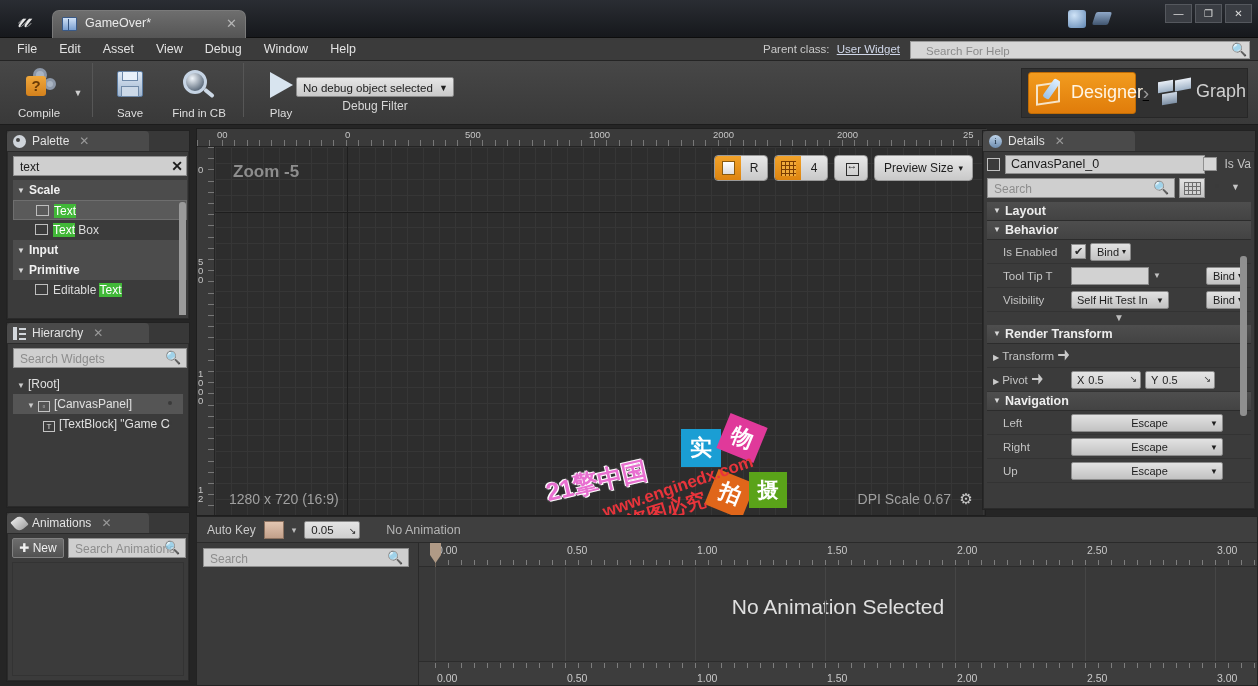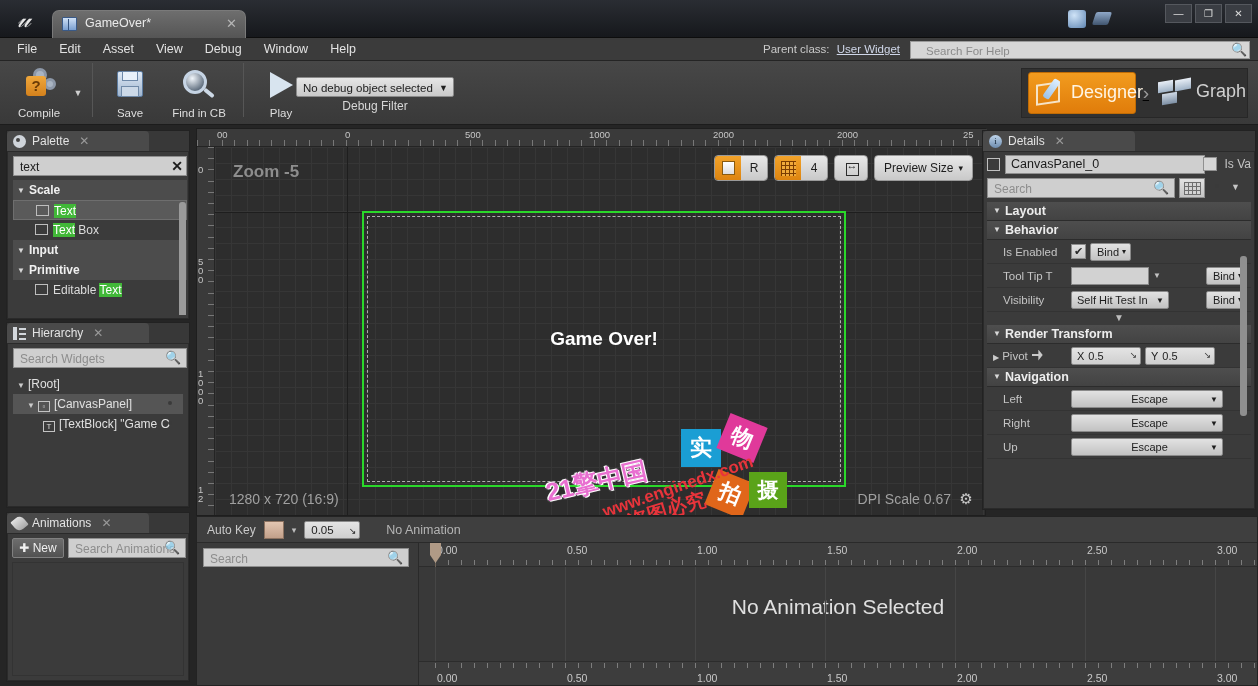--- a/index.html
+++ b/index.html
@@ -678,23 +678,20 @@
           <div class="tk" style="top: 358.4px;"></div>
           <div class="tk" style="top: 369.6px;"></div>
         </div>
     </div>
 
     <div class="canvas-area">
       <div class="axis-v"></div>
       <div class="axis-h"></div>
       <div class="zoom-label">Zoom -5</div>
 
-      <div class="preview-frame">
-        <div class="gameover">Game Over!</div>
-      </div>
 
       <div id="wm-layer">
           <div class="wm wm-sq" style="left: 466px; top: 282px; width: 40px; height: 38px; background: rgb(26, 158, 212); transform: rotate(0deg); font-size: 22px;">实</div>
           <div class="wm wm-sq" style="left: 507px; top: 272px; width: 40px; height: 38px; background: rgb(224, 57, 154); transform: rotate(22deg); font-size: 22px;">物</div>
           <div class="wm wm-sq" style="left: 495px; top: 328px; width: 40px; height: 38px; background: rgb(224, 102, 26); transform: rotate(22deg); font-size: 22px;">拍</div>
           <div class="wm wm-sq" style="left: 534px; top: 325px; width: 38px; height: 36px; background: rgb(90, 163, 25); transform: rotate(0deg); font-size: 21px;">摄</div>
           <div class="wm" style="left: 330px; top: 318px; color: rgb(232, 111, 208); font-size: 25px; transform: rotate(-13deg); text-shadow: rgb(255, 255, 255) 0px 0px 2px, rgb(255, 255, 255) 1px 1px 0px, rgb(255, 255, 255) -1px -1px 0px;">21擎中国</div>
           <div class="wm" style="left: 384px; top: 330px; color: rgb(232, 52, 59); font-size: 17px; transform: rotate(-19deg);">www.enginedx.com</div>
           <div class="wm" style="left: 412px; top: 350px; color: rgb(232, 52, 59); font-size: 20px; transform: rotate(-17deg);">盗图必究</div>
         </div>
@@ -793,20 +790,26 @@
             <div class="bindbtn" style="margin-left:auto">
               <span>Bind</span>
               <span style="font-size:8px">▾</span>
             </div>
           </div>
         </div>
         <div class="more-car">▼</div>
 
         <div class="sect-head">
           <span class="tri">▼</span><span>Render Transform</span>
+        </div>
+        <div class="prow">
+          <div class="plbl" style="padding-left:6px">
+            <span class="ptri">▶</span><span>Transform</span><span class="pin"></span>
+          </div>
+          <div class="pval"></div>
         </div>
         <div class="prow">
           <div class="plbl" style="padding-left:6px">
             <span class="ptri">▶</span><span>Pivot</span><span class="pin"></span>
           </div>
           <div class="pval">
             <div class="numfield" style="width:70px">
               <span style="margin-right:4px">X</span>
               <span>0.5</span>
               <span class="sp">↘</span>

